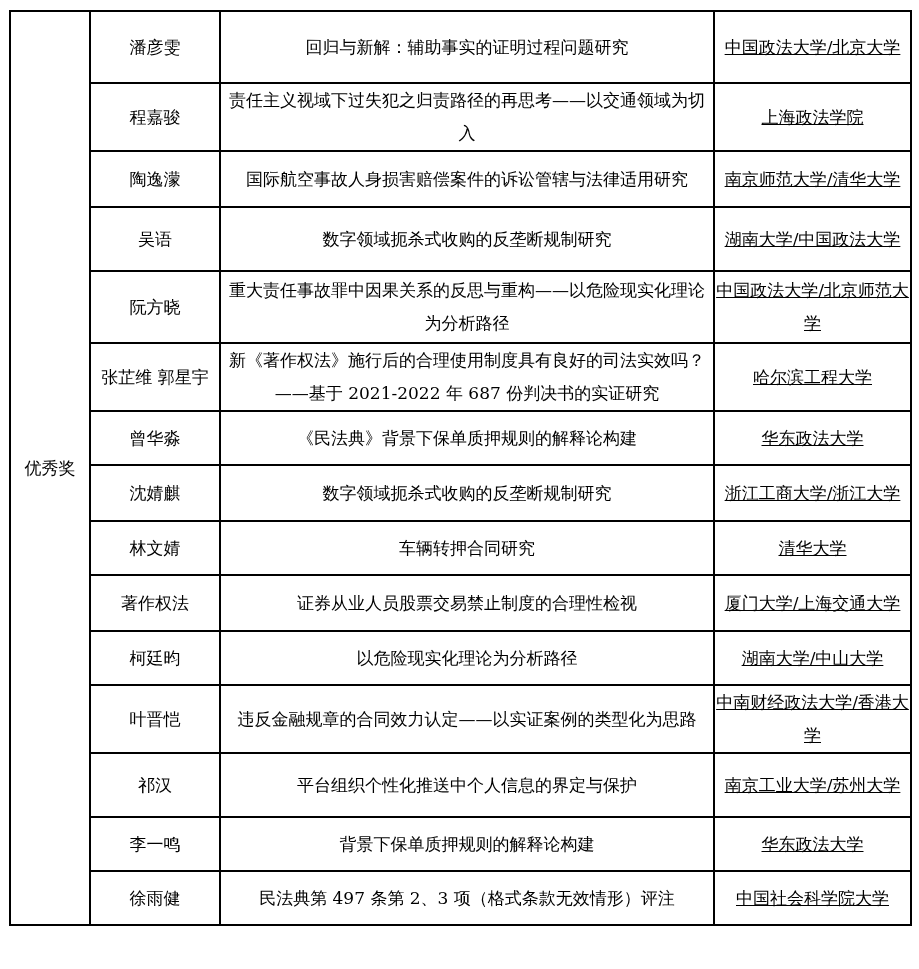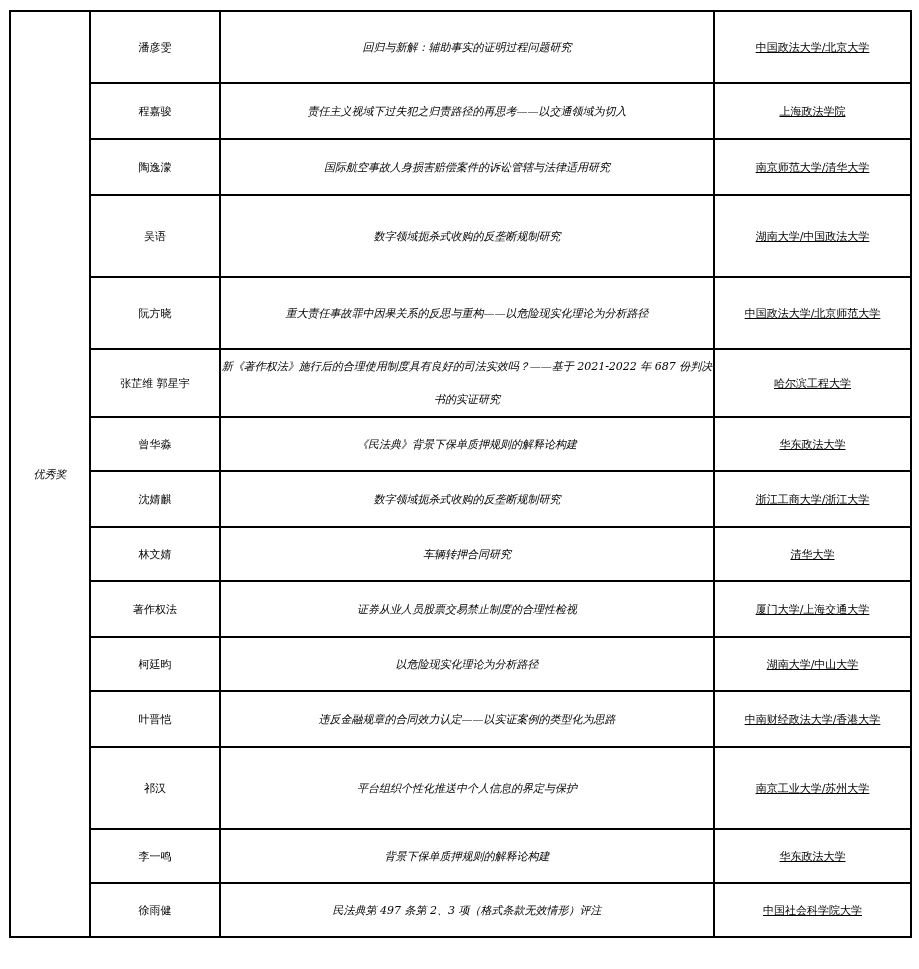--- a/index.html
+++ b/index.html
@@ -19,33 +19,33 @@
   }
   table.award-table {
     border-collapse: collapse;
     table-layout: fixed;
     width: 901px;
   }
   table.award-table td {
     border: 2px solid #000000;
     text-align: center;
     vertical-align: middle;
-    font-size: 11px;
+    font-size: 17px;
     line-height: 33px;
     padding: 0;
     overflow: hidden;
   }
-  td.award-cell   { padding: 0 6px; font-style: italic;  }
+  td.award-cell   { padding: 0 6px;  }
   td.name-cell    { padding: 0 14px; }
-  td.title-cell   { padding: 0 36px; font-style: italic; }
+  td.title-cell   { padding: 0 36px; }
   td.univ-cell    { padding: 0 20px; text-decoration: underline; }
 
   tr.h72 { height: 72px; }
   tr.h68 { height: 56px; }
-  tr.h64 { height: 82px; }
+  tr.h64 { height: 64px; }
   tr.h54 { height: 54px; }
 </style>
 </head>
 <body>
 
 <div class="doc-page">
   <table class="award-table">
     <colgroup>
       <col style="width:80px">
       <col style="width:130px">

